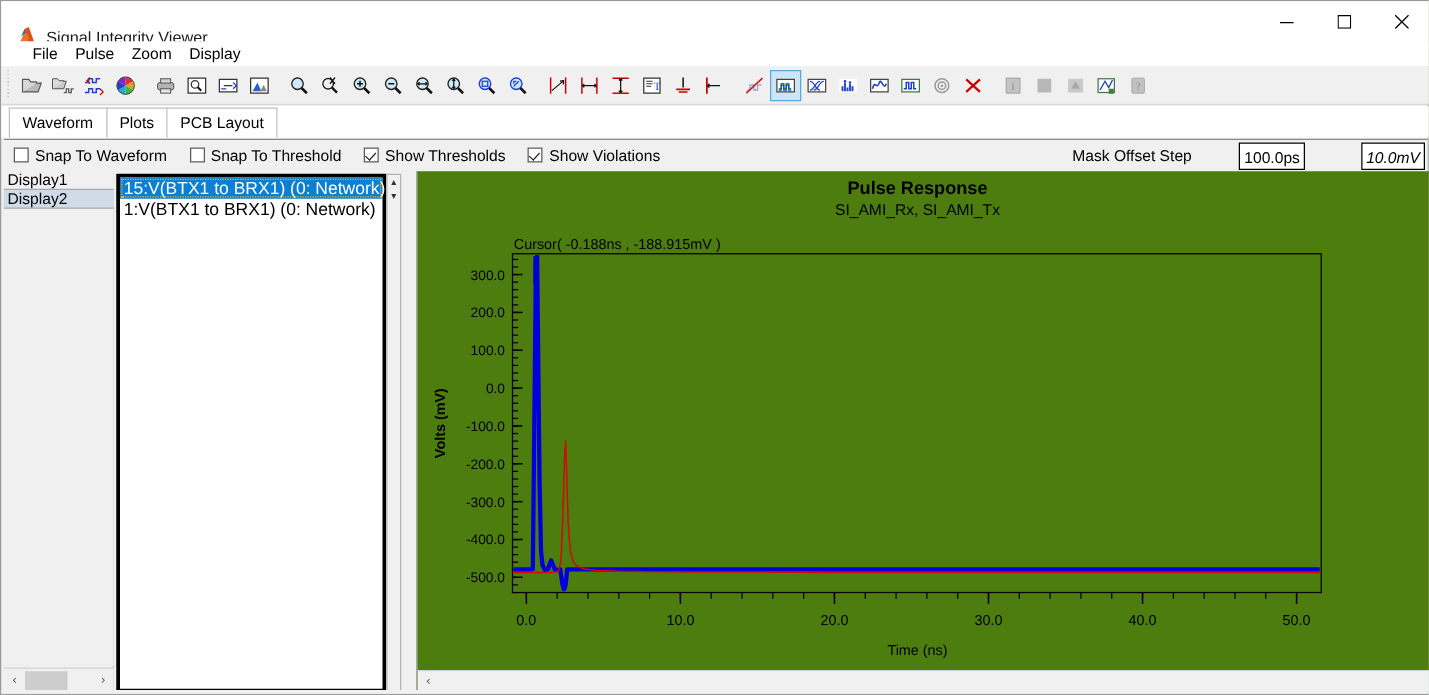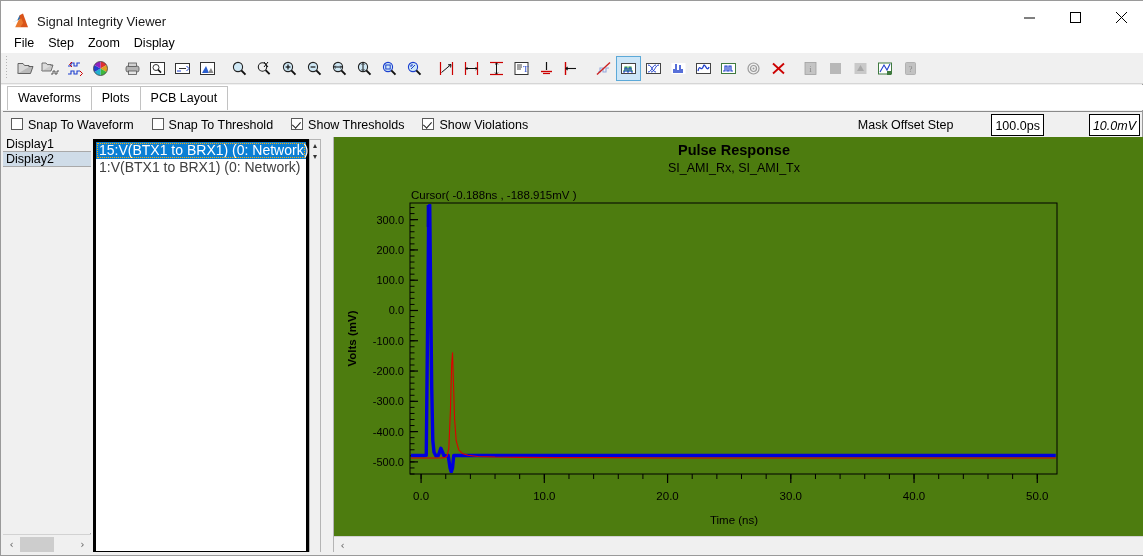--- a/index.html
+++ b/index.html
@@ -5,28 +5,28 @@
   html,body{margin:0;padding:0;}
   body{
     width:1143px;height:556px;overflow:hidden;
     font-family:"Liberation Sans",sans-serif;
     font-size:12px;color:#000;background:#fff;
   }
   .app{position:relative;width:1143px;height:556px;border:1px solid #9a9a9a;box-sizing:border-box;background:#f0f0f0;}
 
   
   .titlebar{position:absolute;left:0;top:0;width:1143px;height:32px;background:#fff;box-sizing:border-box;}
-  .title-left{position:absolute;left:10px;top:4px;height:32px;display:flex;align-items:center;gap:8px;}
+  .title-left{position:absolute;left:10px;top:12px;height:32px;display:flex;align-items:center;gap:8px;}
   .ml-logo{width:18px;height:16px;position:relative;flex:0 0 auto;}
   .title-text{font-size:13px;color:#1a1a1a;white-space:nowrap;}
   .winbtns{position:absolute;right:0;top:0;height:32px;display:flex;}
   .winbtn{width:46px;height:32px;display:flex;align-items:center;justify-content:center;}
 
   
-  .menubar{position:absolute;left:0;top:32px;width:1143px;height:20px;background:#fff;display:flex;align-items:center;padding-left:6px;box-sizing:border-box;}
+  .menubar{position:absolute;left:0;top:32px;width:1143px;height:20px;background:#fff;display:flex;align-items:center;padding-left:18px;box-sizing:border-box;}
   .menu-item{padding:2px 7px;font-size:12.5px;color:#000;white-space:nowrap;}
 
   
   .toolbar{position:absolute;left:0;top:52px;width:1143px;height:31px;background:#f0f0f0;border-bottom:1px solid #d6d6d6;display:flex;align-items:center;box-sizing:border-box;}
   .grip{width:8px;height:24px;margin-left:2px;margin-right:2px;
         background-image:repeating-linear-gradient(to bottom,#b4b4b4 0 1px,transparent 1px 3px);
         background-size:1px 24px;background-repeat:repeat-y;background-position:3px 0;}
   .tbtn{width:25px;height:25px;display:flex;align-items:center;justify-content:center;position:relative;box-sizing:border-box;}
   .tbtn.sel{background:#cde6f7;border:1px solid #5ca9d8;}
   .tsep{width:7px;height:25px;}
@@ -54,21 +54,21 @@
   .drow.sel{background:#cfdce8;}
   .dscroll{position:absolute;left:0;bottom:0;width:88px;height:19px;background:#f0f0f0;display:flex;align-items:center;border-top:1px solid #d2d2d2;}
   .sb-arrow{width:17px;height:17px;display:flex;align-items:center;justify-content:center;font-size:10px;color:#5a5a5a;font-family:"DejaVu Sans",sans-serif;}
   .sb-track{flex:1;height:17px;background:#f0f0f0;position:relative;}
   .sb-thumb{position:absolute;left:0;top:1px;height:15px;background:#cdcdcd;}
 
   
   .wavepanel{position:absolute;left:92px;top:138px;width:216px;height:415px;border:3px solid #000;background:#fff;box-sizing:border-box;}
   .waverow{height:17px;line-height:17px;padding-left:3px;font-size:14px;white-space:nowrap;box-sizing:border-box;}
   .waverow.sel{background:#0b7fd4;color:#fff;outline:1px dotted #ffb000;outline-offset:-2px;}
-  .waverow.red{color:#404040;}
+  .waverow.red{color:#000000;}
   .wv-arrow{width:10px;height:11px;display:flex;align-items:center;justify-content:center;font-size:8px;color:#333;font-family:"DejaVu Sans",sans-serif;}
 
   
   .plotpanel{position:absolute;left:332px;top:136px;width:827px;height:417px;background:#4d7c0f;border-left:1px solid #b4b4b4;box-sizing:border-box;overflow:hidden;}
   .plot-svg{display:block;}
   .plot-hscroll{position:absolute;left:0;bottom:0;width:827px;height:17px;background:#f0f0f0;border-top:1px solid #d2d2d2;display:flex;align-items:center;}
   .bottombar{position:absolute;left:0;bottom:0;width:1143px;height:3px;background:#f0f0f0;}
 </style>
 </head>
 <body>
@@ -101,21 +101,21 @@
         <svg width="11" height="11" viewBox="0 0 11 11">
             <line x1="0" y1="0" x2="11" y2="11" stroke="#000" stroke-width="1"></line>
             <line x1="11" y1="0" x2="0" y2="11" stroke="#000" stroke-width="1"></line>
           </svg>
       </div>
     </div>
   </div>
 
   <div class="menubar">
     <div class="menu-item">File</div>
-    <div class="menu-item">Step</div>
+    <div class="menu-item">Pulse</div>
     <div class="menu-item">Zoom</div>
     <div class="menu-item">Display</div>
   </div>
 
   <div class="toolbar">
     <div class="grip"></div>
 
     <div class="tbtn">
       <svg class="ico" viewBox="0 0 19 17">
           <path d="M2 13.5 L4.5 6.5 L17 6.5 L14.5 13.5 Z" fill="#b9b9b9" stroke="#555" stroke-width="0.9"></path>
@@ -362,21 +362,21 @@
     </div>
     <div class="tbtn">
       <svg class="ico" viewBox="0 0 19 17">
           <rect x="4.5" y="2.5" width="10" height="12" rx="1" fill="#c2c2c2" stroke="#a8a8a8" stroke-width="0.8"></rect>
           <text x="9.5" y="12" font-size="9" fill="#8a8a8a" text-anchor="middle" font-family="Liberation Serif, serif">?</text>
         </svg>
     </div>
   </div>
 
   <div class="tabstrip">
-    <div class="tab active">Waveforms</div>
+    <div class="tab active">Waveform</div>
     <div class="tab">Plots</div>
     <div class="tab">PCB Layout</div>
   </div>
 
   <div class="optrow">
     <div class="ckwrap">
       <span class="ckbox"></span>
       <span class="cklbl">Snap To Waveform</span>
     </div>
     <div class="ckwrap" style="margin-left:18px;">

